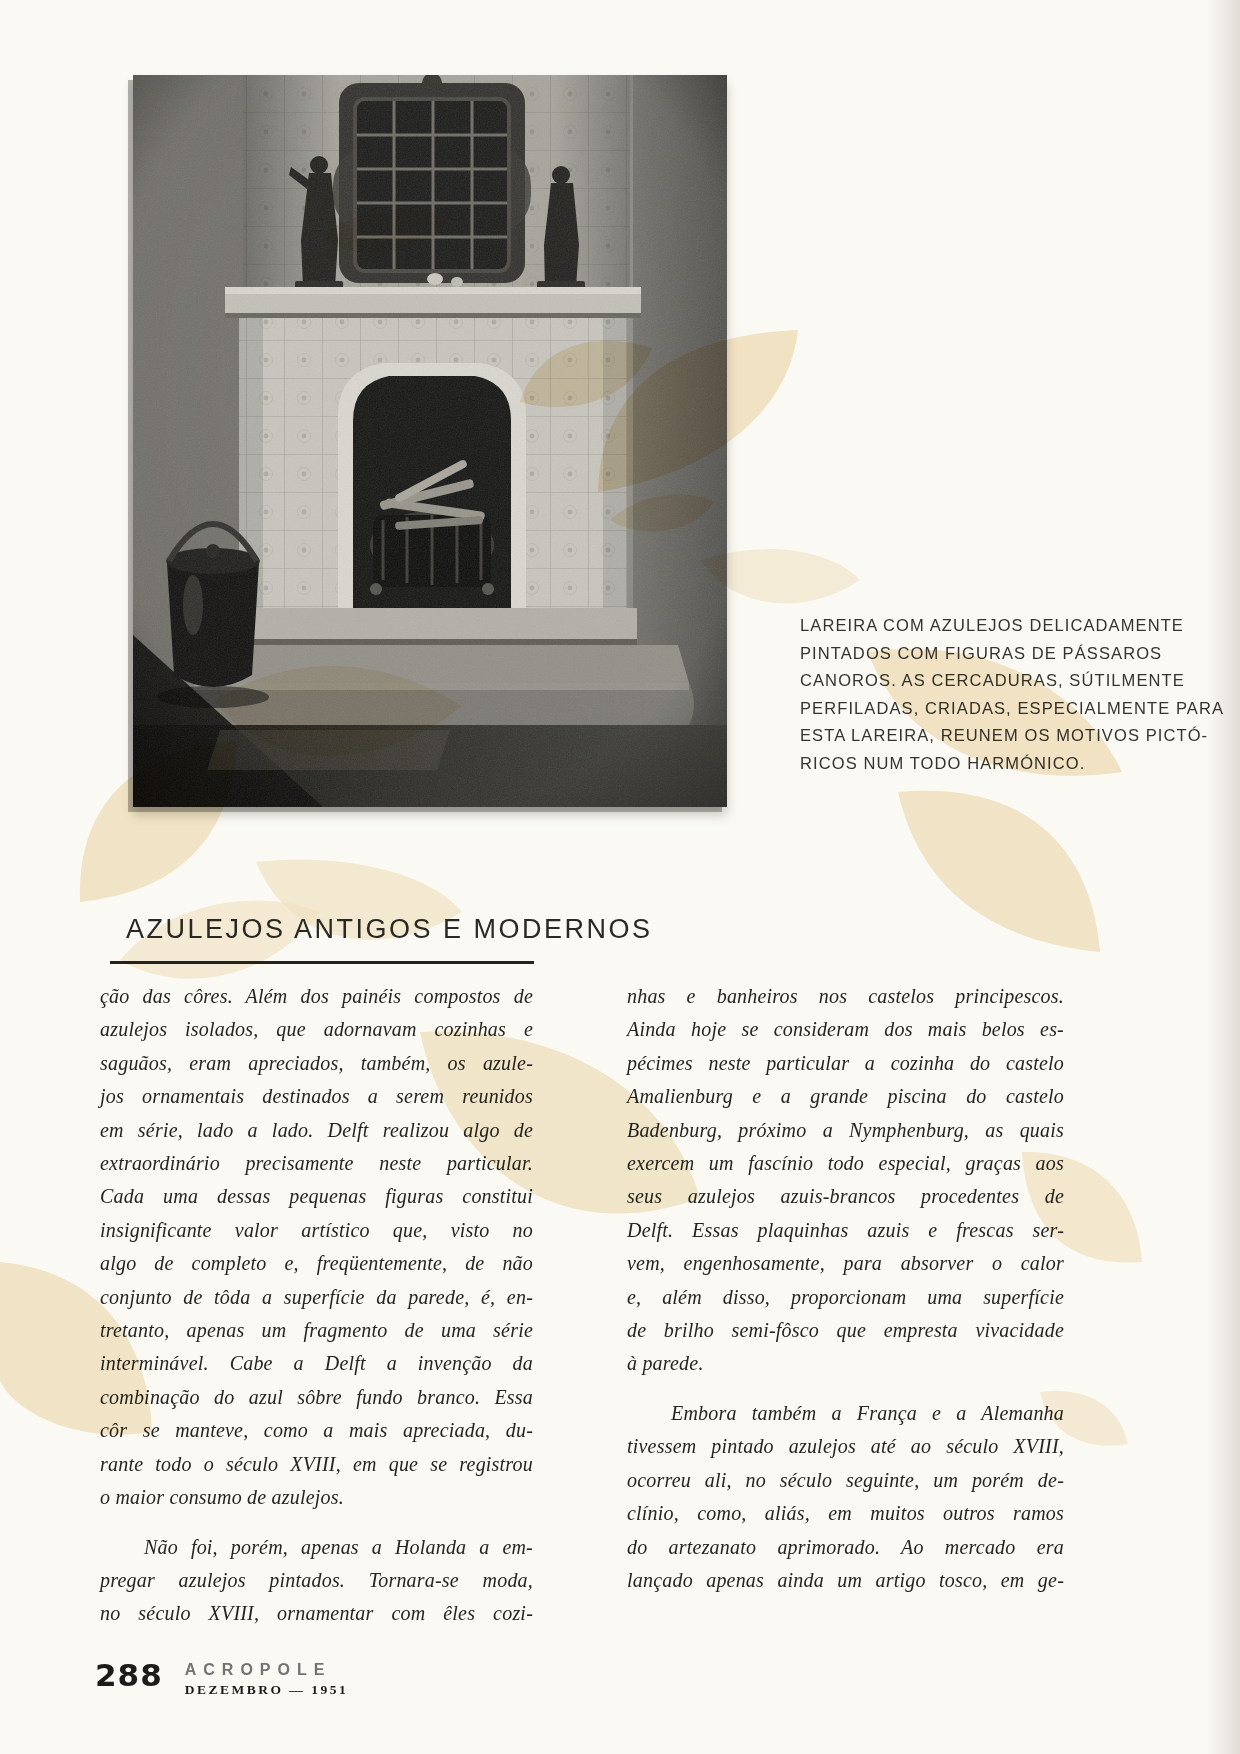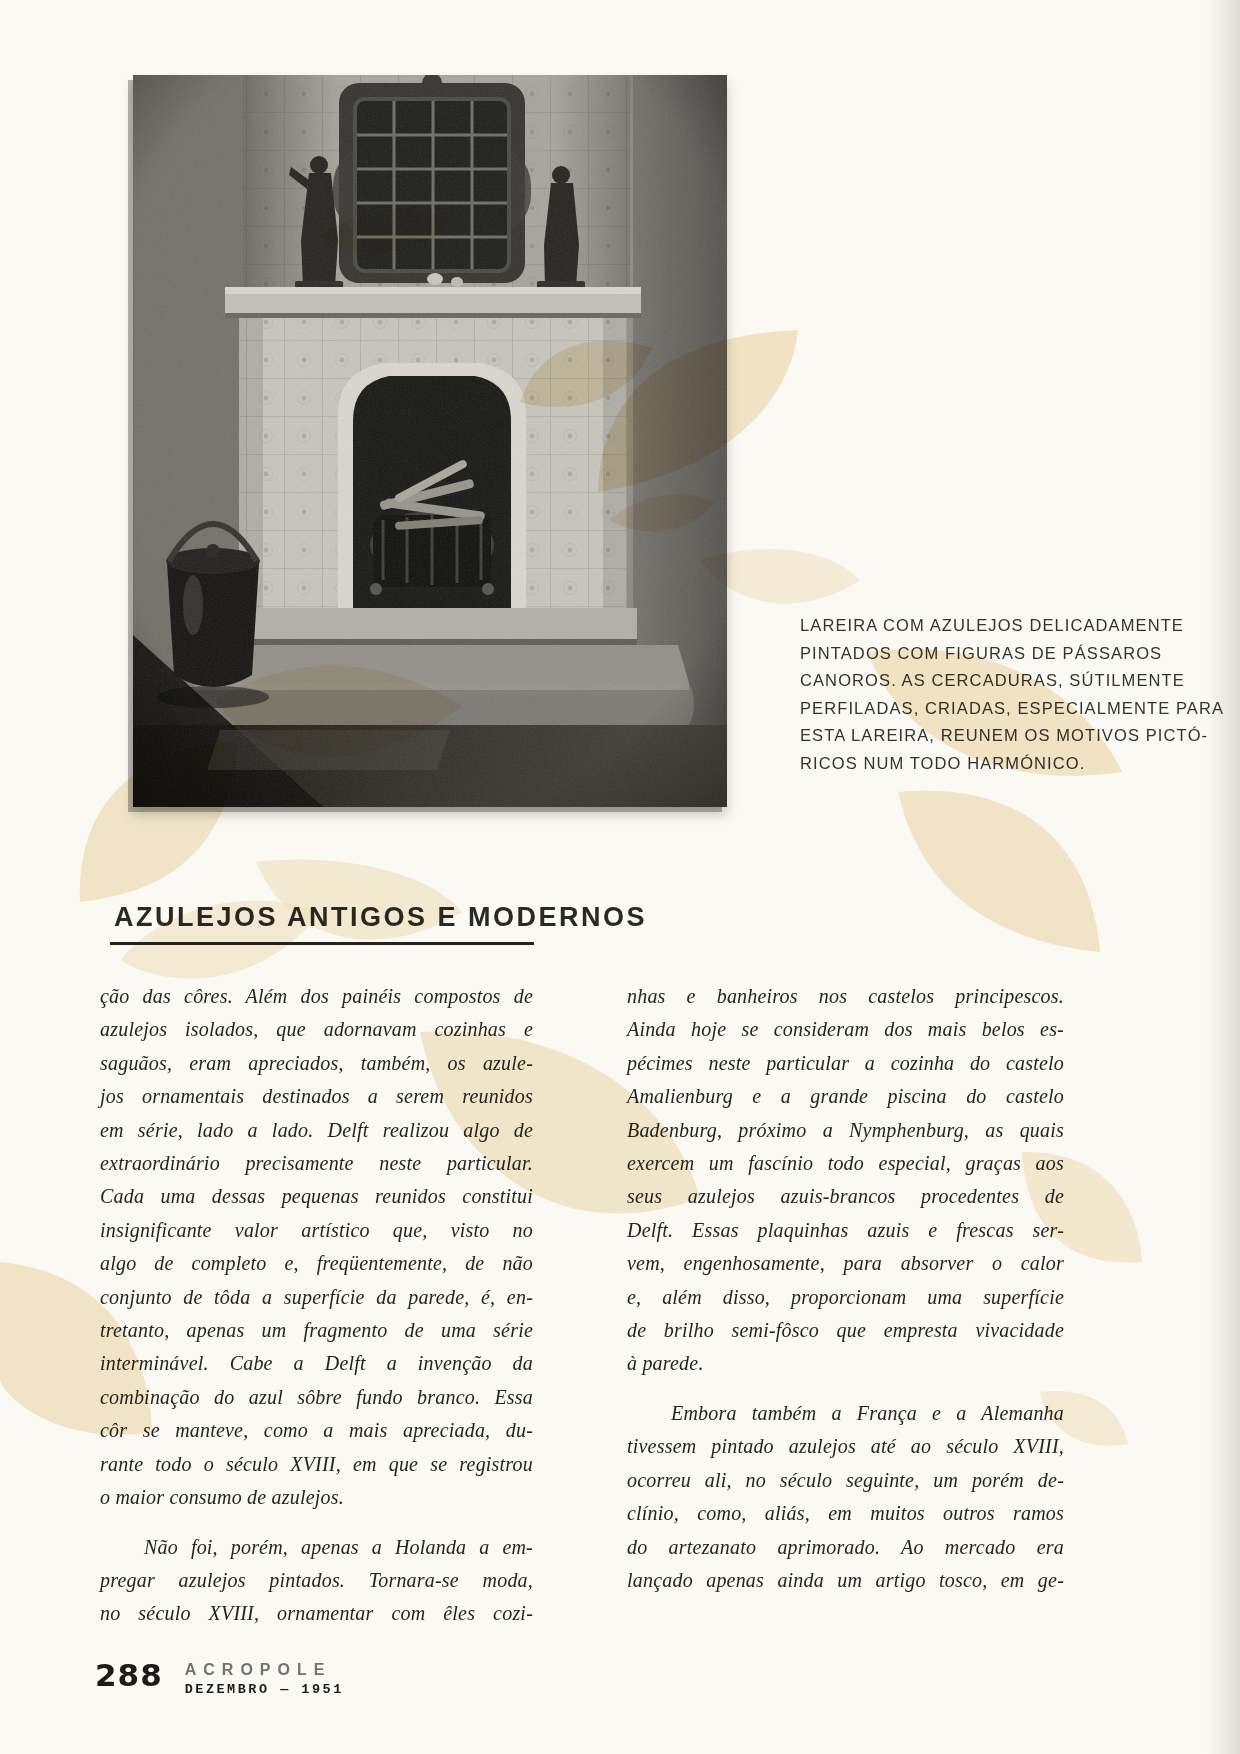--- a/index.html
+++ b/index.html
@@ -17,40 +17,40 @@
     box-shadow:-5px 5px 0 rgba(55,53,48,.35), 0 8px 10px rgba(60,58,50,.25);}
   .photo svg{display:block;}
   
   .caption{position:absolute;left:800px;top:612px;width:352px;z-index:20;
     font-family:"Liberation Sans",sans-serif;font-size:16.5px;line-height:27.5px;
     letter-spacing:1.1px;color:#34332e;}
   .cap-line{text-align:justify;text-align-last:justify;white-space:nowrap;}
   .cap-line.end{text-align-last:left;}
   
   .heading-wrap{position:absolute;left:110px;top:898px;z-index:20;}
-  .heading-wrap h1{margin:4px;font-family:"Liberation Sans",sans-serif;font-weight:700;
+  .heading-wrap h1{margin:16px;font-family:"Liberation Sans",sans-serif;font-weight:400;
     font-size:27px;letter-spacing:2.5px;color:#2a2924;}
   .rule{width:424px;height:3px;background:#24231f;margin-top:9px;}
   
   .col{position:absolute;top:980px;z-index:20;
     font-family:"Liberation Serif",serif;font-style:italic;
     font-size:20px;line-height:33.4px;color:#26241f;letter-spacing:.2px;}
   .col-left{left:100px;width:433px;}
   .col-right{left:627px;width:437px;}
   .col .line{text-align:justify;text-align-last:justify;}
   .col .line.end{text-align-last:left;}
   .col .line.indent{text-indent:44px;}
   .para + .para{margin-top:16px;}
   
   .footer{position:absolute;left:95px;top:1660px;z-index:20;display:flex;gap:22px;align-items:flex-start;}
   .pagenum{font-family:"DejaVu Sans",sans-serif;font-weight:700;font-size:31px;line-height:1;
     letter-spacing:1px;color:#1c1b18;}
   .magname{font-family:Liberation Sans, sans-serif;font-weight:700;font-size:16px;
     letter-spacing:7px;color:#737373;line-height:1.25;}
-  .issue{font-family:Liberation Mono, monospace;font-weight:700;font-size:13.5px;
+  .issue{font-family:Liberation Serif, serif;font-weight:700;font-size:13.5px;
     letter-spacing:2.5px;color:#1c1b18;line-height:1.5;}
   
   .decor{position:absolute;left:0;top:0;z-index:30;pointer-events:none;mix-blend-mode:multiply;}
 </style>
 </head>
 <body>
 
 <div class="page">
 
   <div class="photo">
@@ -205,21 +205,21 @@
   </div>
 
   <div class="col col-left">
       <div class="para">
         <div class="line">ção das côres. Além dos painéis compostos de</div>
         <div class="line">azulejos isolados, que adornavam cozinhas e</div>
         <div class="line">saguãos, eram apreciados, também, os azule-</div>
         <div class="line">jos ornamentais destinados a serem reunidos</div>
         <div class="line">em série, lado a lado. Delft realizou algo de</div>
         <div class="line">extraordinário precisamente neste particular.</div>
-        <div class="line">Cada uma dessas pequenas reunidos constitui</div>
+        <div class="line">Cada uma dessas pequenas figuras constitui</div>
         <div class="line">insignificante valor artístico que, visto no</div>
         <div class="line">algo de completo e, freqüentemente, de não</div>
         <div class="line">conjunto de tôda a superfície da parede, é, en-</div>
         <div class="line">tretanto, apenas um fragmento de uma série</div>
         <div class="line">interminável. Cabe a Delft a invenção da</div>
         <div class="line">combinação do azul sôbre fundo branco. Essa</div>
         <div class="line">côr se manteve, como a mais apreciada, du-</div>
         <div class="line">rante todo o século XVIII, em que se registrou</div>
         <div class="line end">o maior consumo de azulejos.</div>
       </div>

